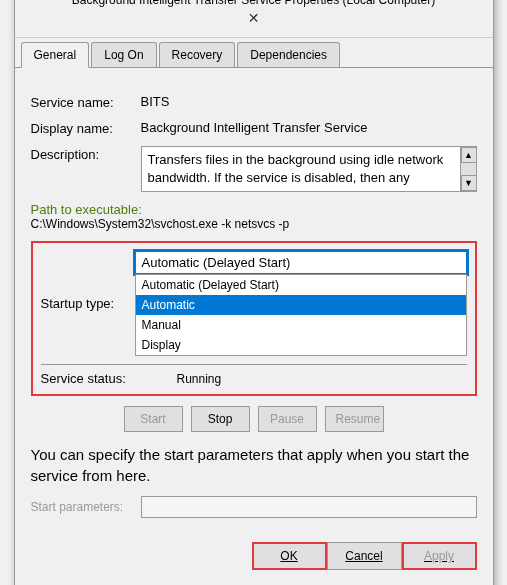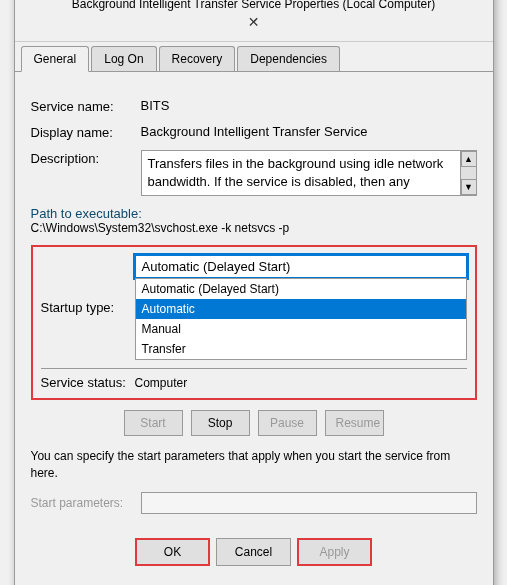--- a/index.html
+++ b/index.html
@@ -143,21 +143,21 @@
 
     .desc-text {
       padding-right: 18px;
     }
 
     .path-row {
       margin-bottom: 10px;
     }
 
     .path-label {
-      color: #0c4a6e;
+      color: #4d7c0f;
       margin-bottom: 0;
     }
 
     .path-value {
       color: #000;
       font-size: 12px;
     }
 
     .highlight-box {
       border: 2px solid #e0393e;
@@ -225,20 +225,21 @@
 
     .divider-line {
       border: none;
       border-top: 1px solid #999;
       margin: 6px 0;
     }
 
     .status-row {
       display: flex;
       align-items: center;
+      gap: 42px;
     }
 
     .status-label {
       width: 94px;
       min-width: 94px;
       color: #000;
     }
 
     .status-value {
       color: #000;
@@ -261,21 +262,21 @@
       font-size: 12px;
       color: #000;
     }
 
     .service-btn:disabled {
       color: #999;
       cursor: not-allowed;
     }
 
     .info-text {
-      font-size: 12px;
+      font-size: 15px;
       color: #000;
       margin-bottom: 10px;
       line-height: 1.4;
     }
 
     .start-params-row {
       display: flex;
       align-items: center;
       margin-bottom: 16px;
     }
@@ -291,23 +292,24 @@
       flex: 1;
       border: 1px solid #999;
       background: #f5f5f5;
       padding: 3px 6px;
       font-size: 12px;
       height: 22px;
     }
 
     .footer-buttons {
       display: flex;
-      justify-content: center;
-      gap: 6px;
+      justify-content: flex-end;
+      gap: 0;
       padding: 8px 0 4px 0;
+      text-decoration: underline;
     }
 
     .footer-btn {
       width: 75px;
       padding: 5px 10px;
       background: #e0e0e0;
       border: 1px solid #999;
       cursor: pointer;
       font-size: 12px;
       color: #000;
@@ -373,30 +375,30 @@
         <span class="startup-label">Startup type:</span>
         <div class="dropdown-container">
           <div class="dropdown-selected">
             <span>Automatic (Delayed Start)</span>
             <span class="dropdown-arrow">▼</span>
           </div>
           <div class="dropdown-list">
             <div class="dropdown-item">Automatic (Delayed Start)</div>
             <div class="dropdown-item selected">Automatic</div>
             <div class="dropdown-item">Manual</div>
-            <div class="dropdown-item">Transfer</div>
+            <div class="dropdown-item">Display</div>
           </div>
         </div>
       </div>
 
       <hr class="divider-line">
 
       <div class="status-row">
         <span class="status-label">Service status:</span>
-        <span class="status-value">Computer</span>
+        <span class="status-value">Running</span>
       </div>
     </div>
 
     <div class="buttons-row">
       <button class="service-btn" disabled="">Start</button>
       <button class="service-btn">Stop</button>
       <button class="service-btn" disabled="">Pause</button>
       <button class="service-btn" disabled="">Resume</button>
     </div>
 

